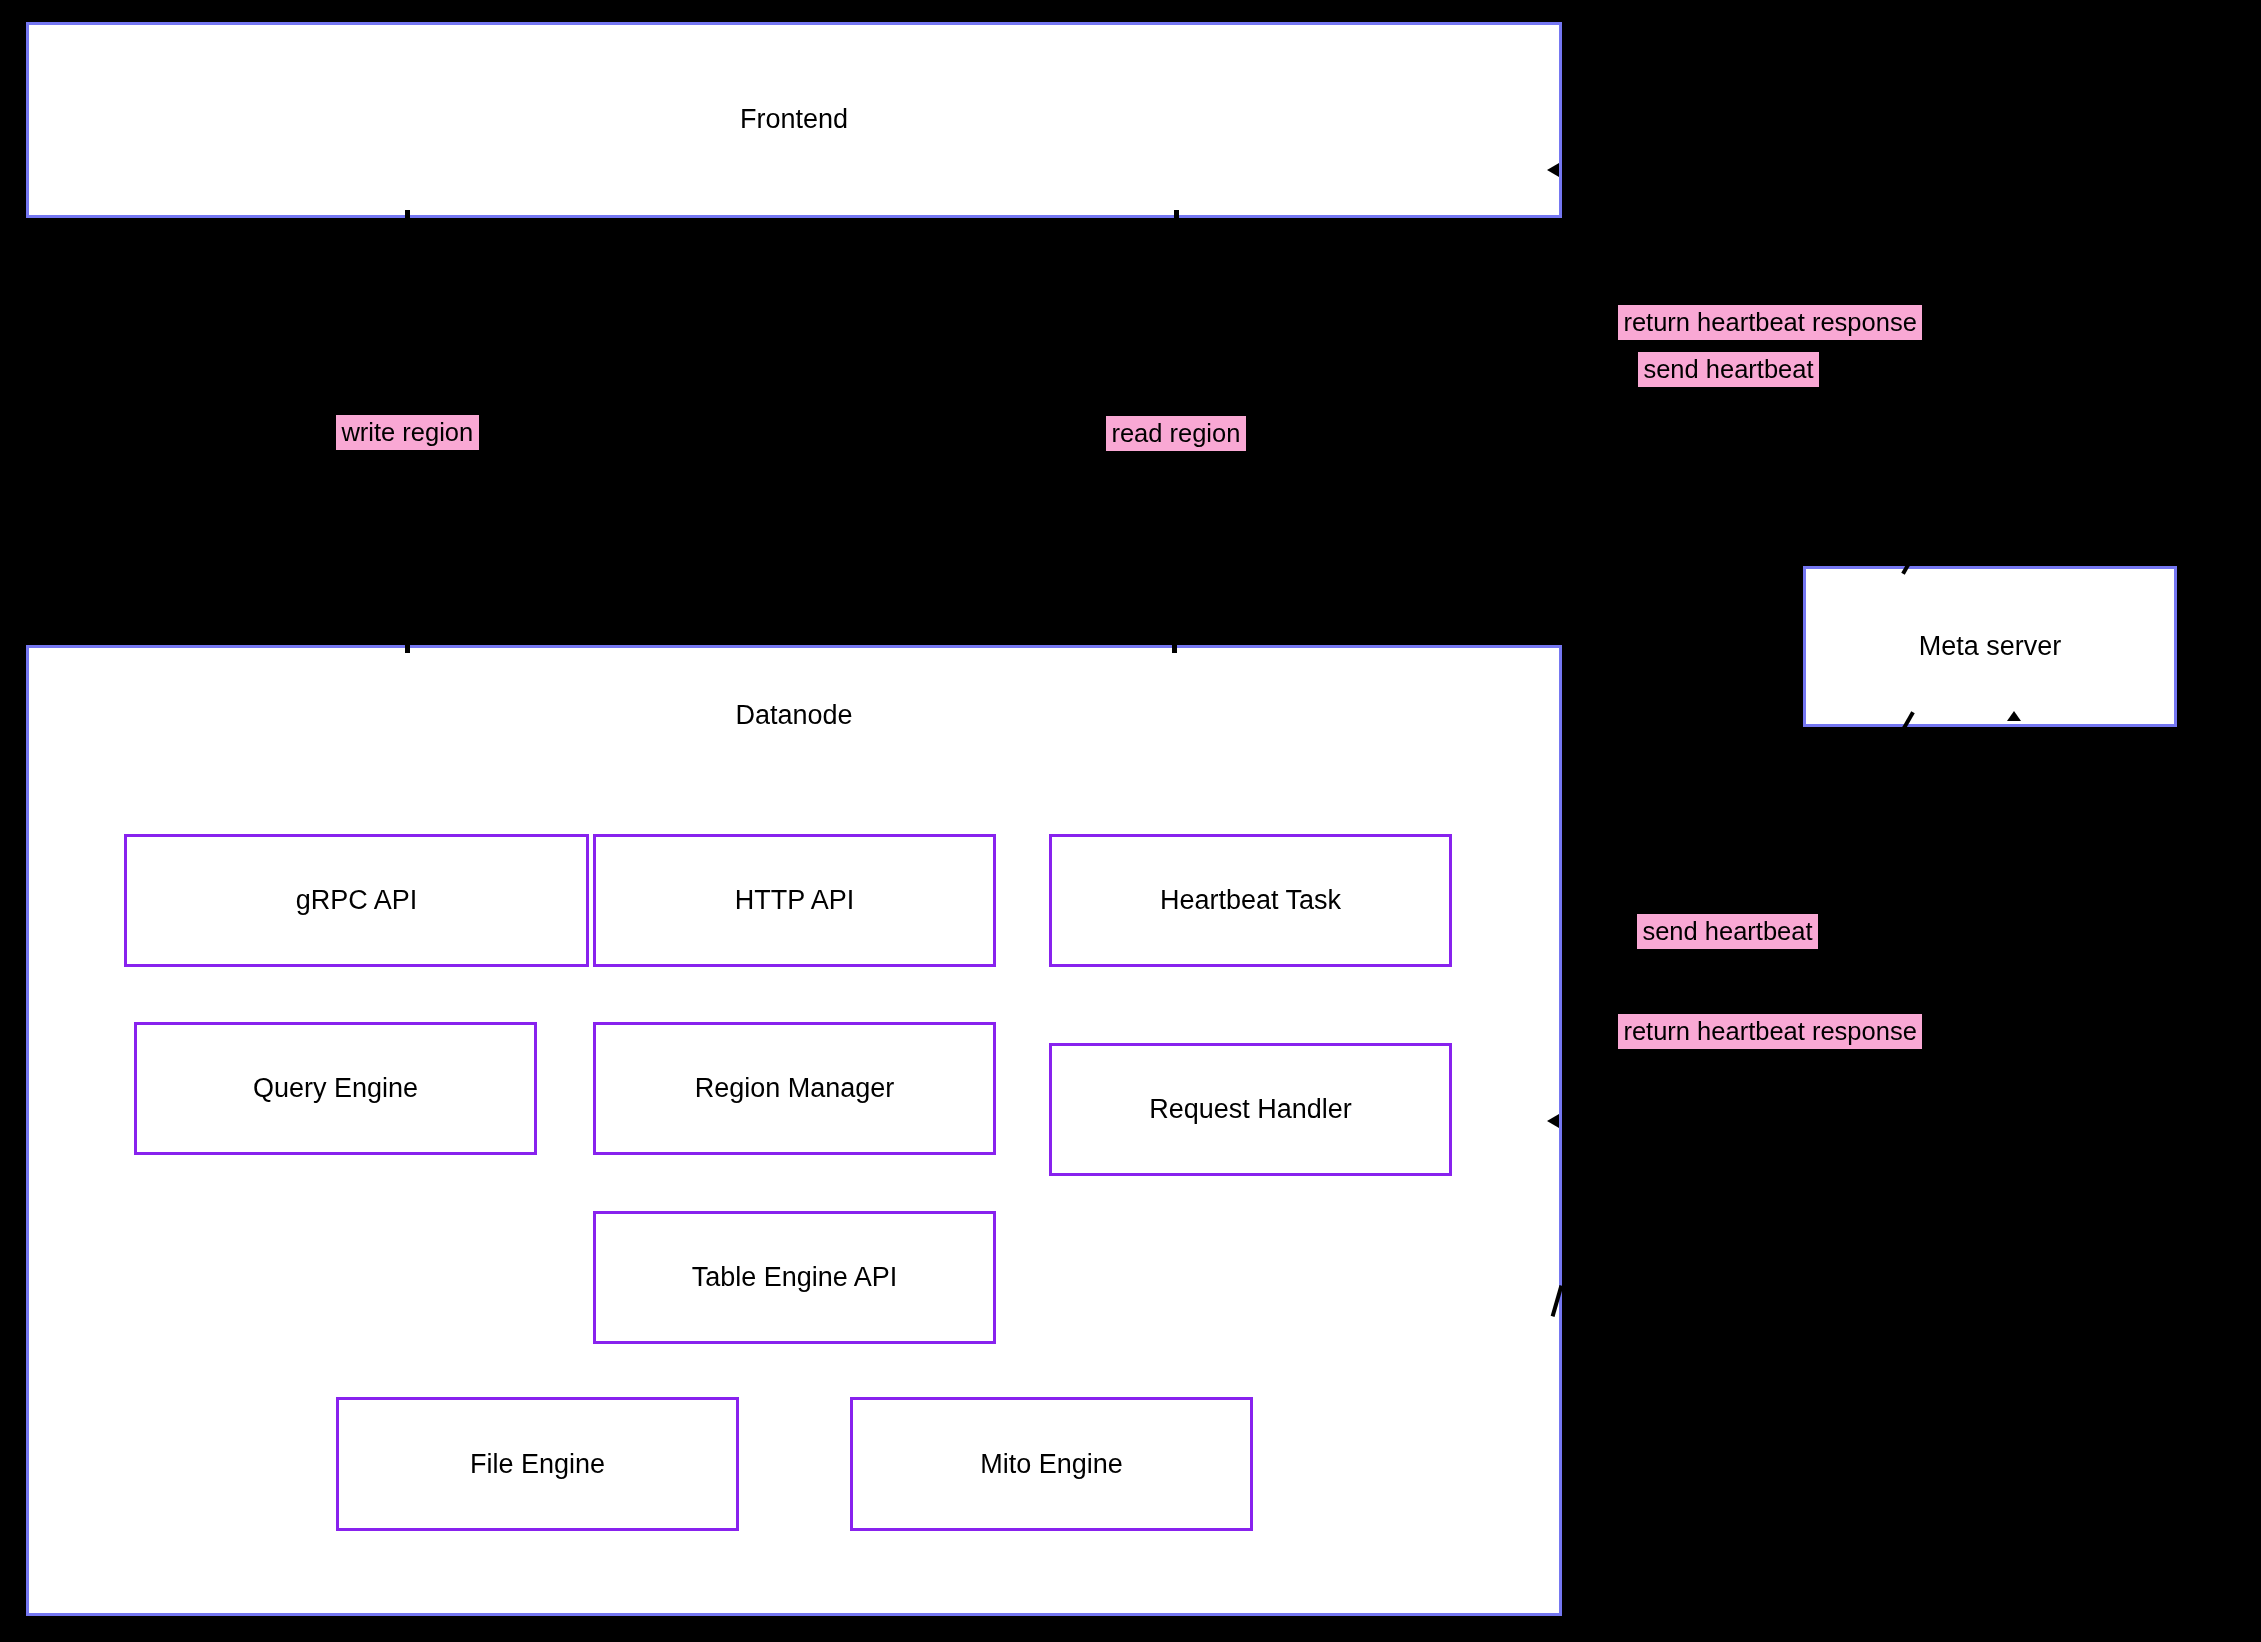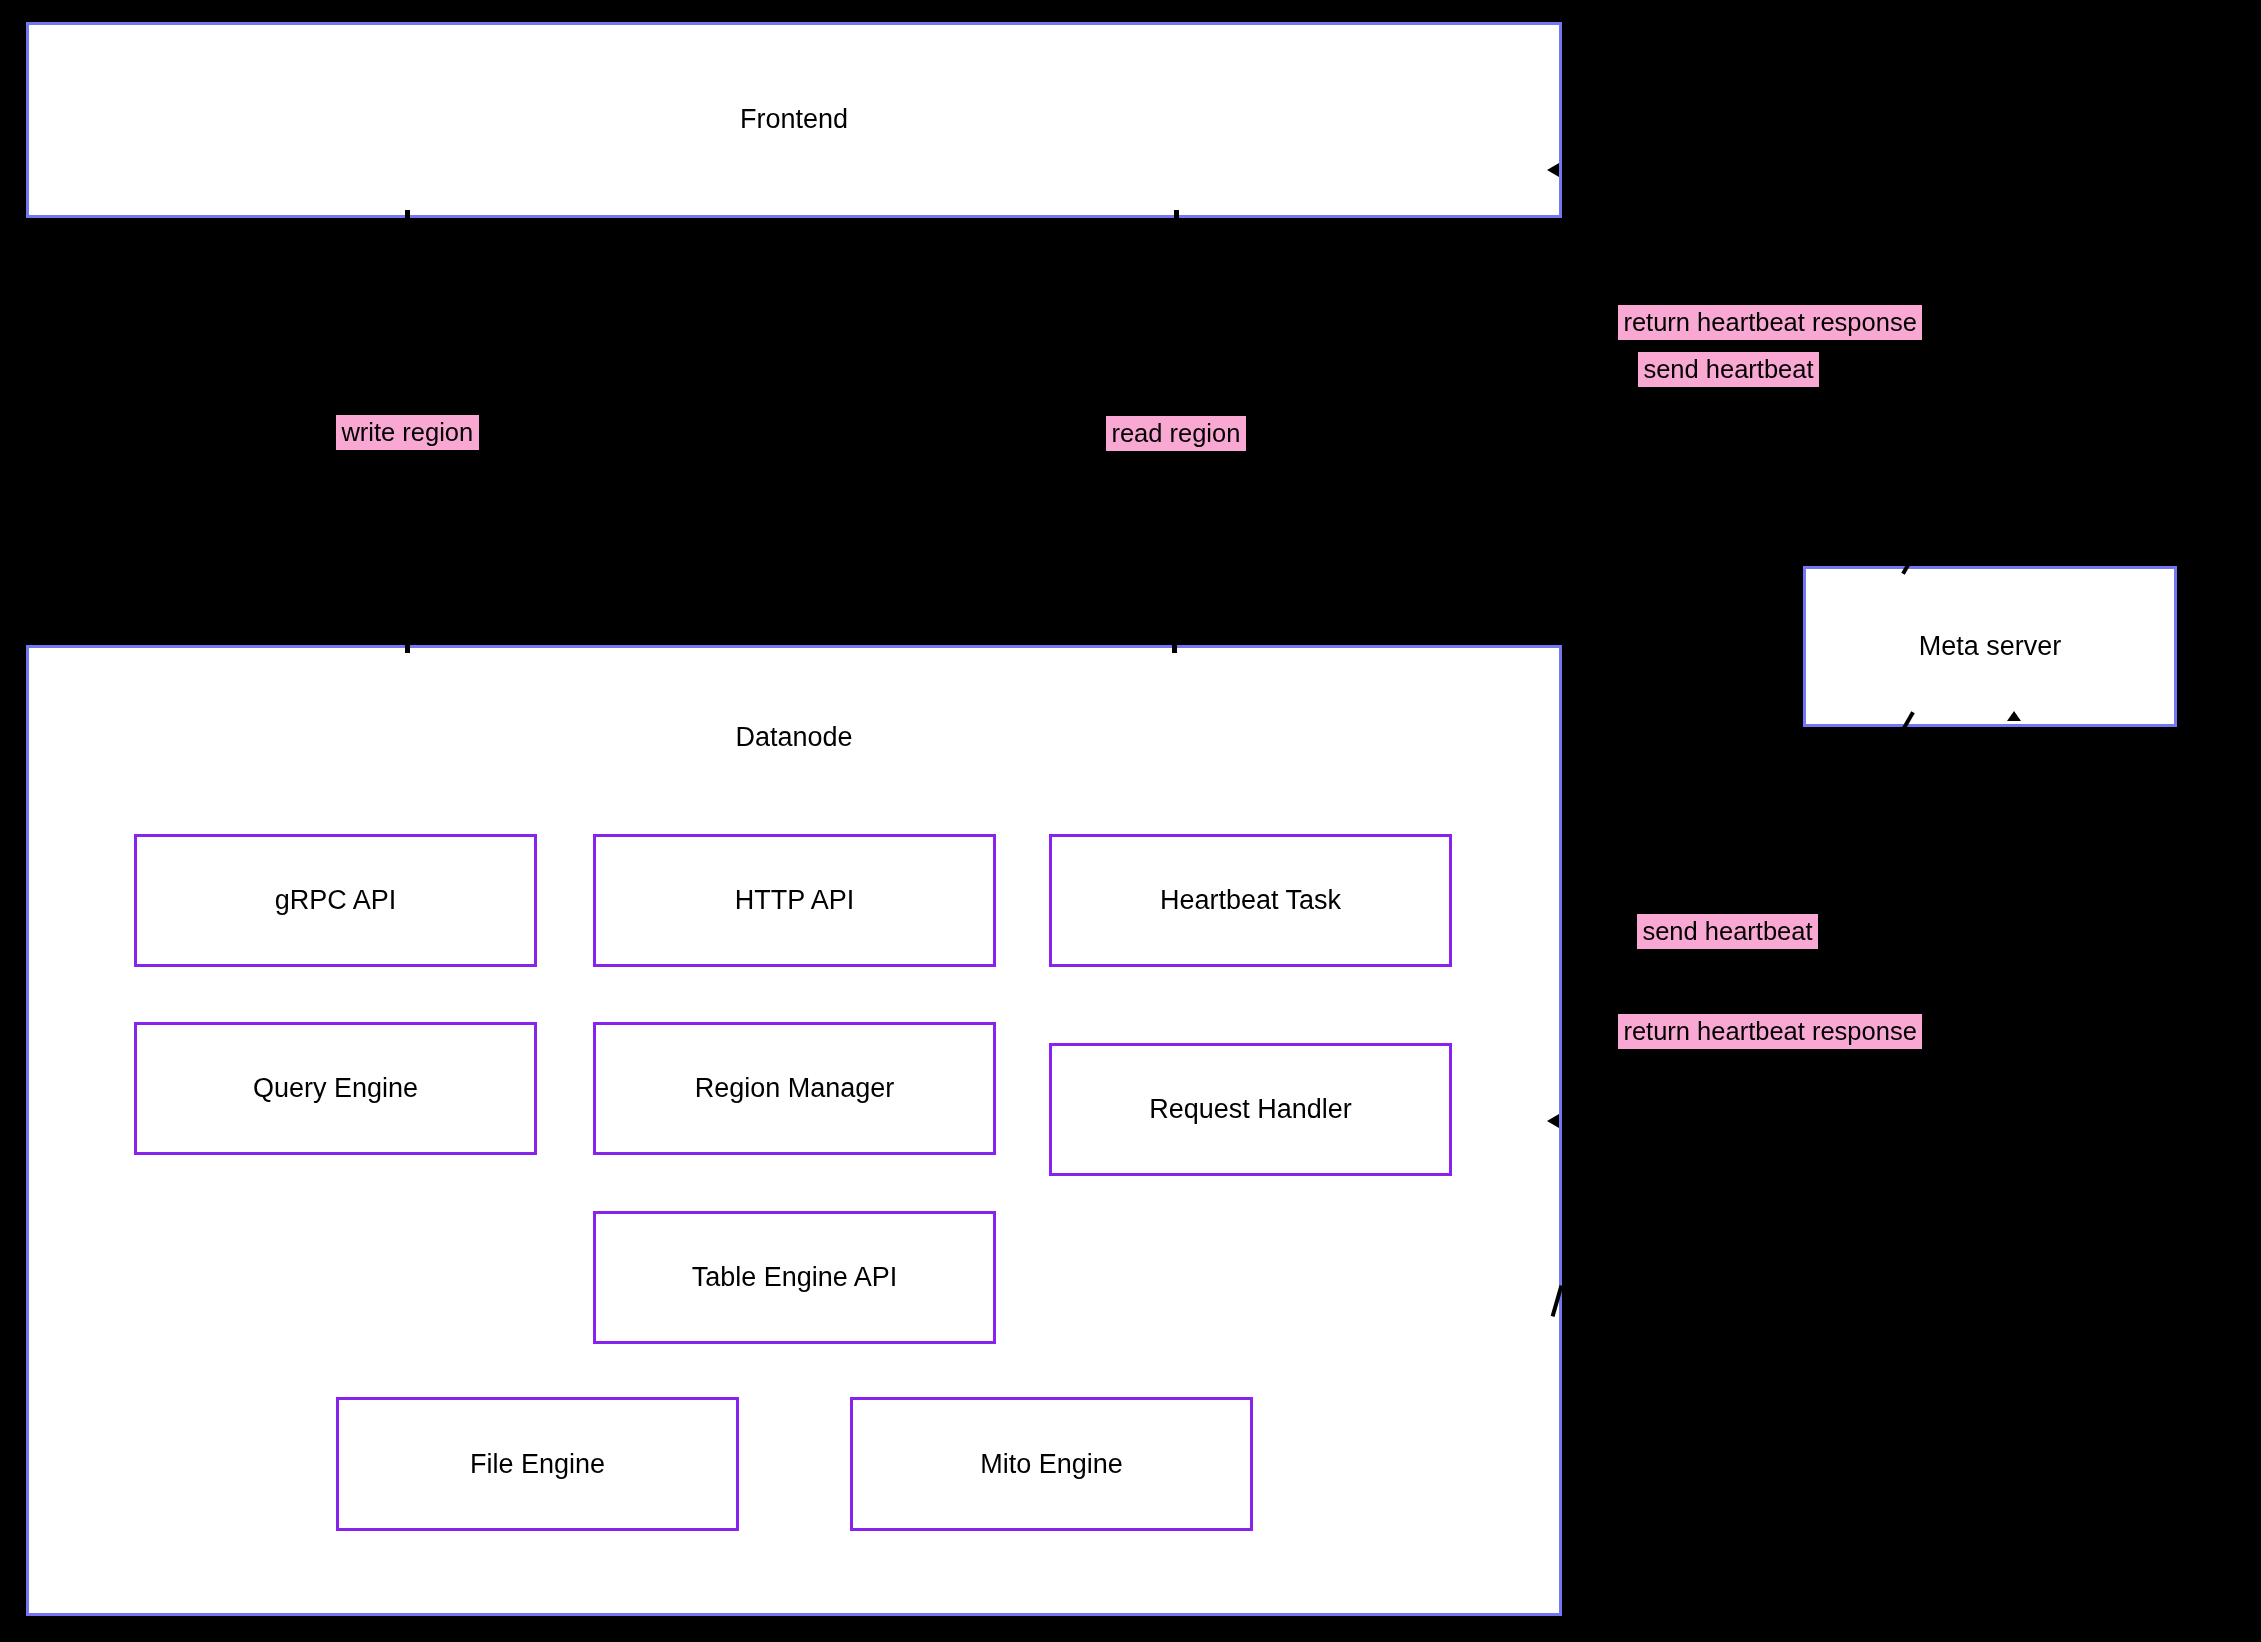--- a/index.html
+++ b/index.html
@@ -26,24 +26,24 @@
     box-sizing:border-box;
     font-size:27px;
     white-space:nowrap;
   }
   .outer{ border:3.4px solid var(--outer,#7577f2);text-align:right; }
   .inner{ border:3.4px solid var(--inner,#8822ee); }
 
   #frontend   { left:26px;   top:21.5px;   width:1536px; height:196px;  }
   #datanode   { left:26px;   top:645px;  width:1536px; height:971px;
                 align-items:flex-start; }
-  #datanode .dn-title{ margin-top:74px; }
+  #datanode .dn-title{ margin-top:52px; }
   #metaserver { left:1803px; top:566px;  width:374px;  height:161px;  }
 
-  #comp-grpc    { left:134px;  top:834px; width:403px; height:133px;text-align:center; }
+  #comp-grpc    { left:124px;  top:834px; width:465px; height:133px;text-align:center; }
   #comp-http    { left:593px;  top:834px; width:403px; height:133px; }
   #comp-hbtask  { left:1049px; top:834px; width:403px; height:133px; }
   #comp-query   { left:134px;  top:1022px; width:403px; height:133px; }
   #comp-region  { left:593px;  top:1022px; width:403px; height:133px; }
   #comp-request { left:1049px; top:1043px; width:403px; height:133px; }
   #comp-tea     { left:593px;  top:1211px; width:403px; height:133px; }
   #comp-file    { left:336px;  top:1397px; width:403px; height:134px; }
   #comp-mito    { left:850px; top:1397px; width:403px; height:134px; }
 
   

